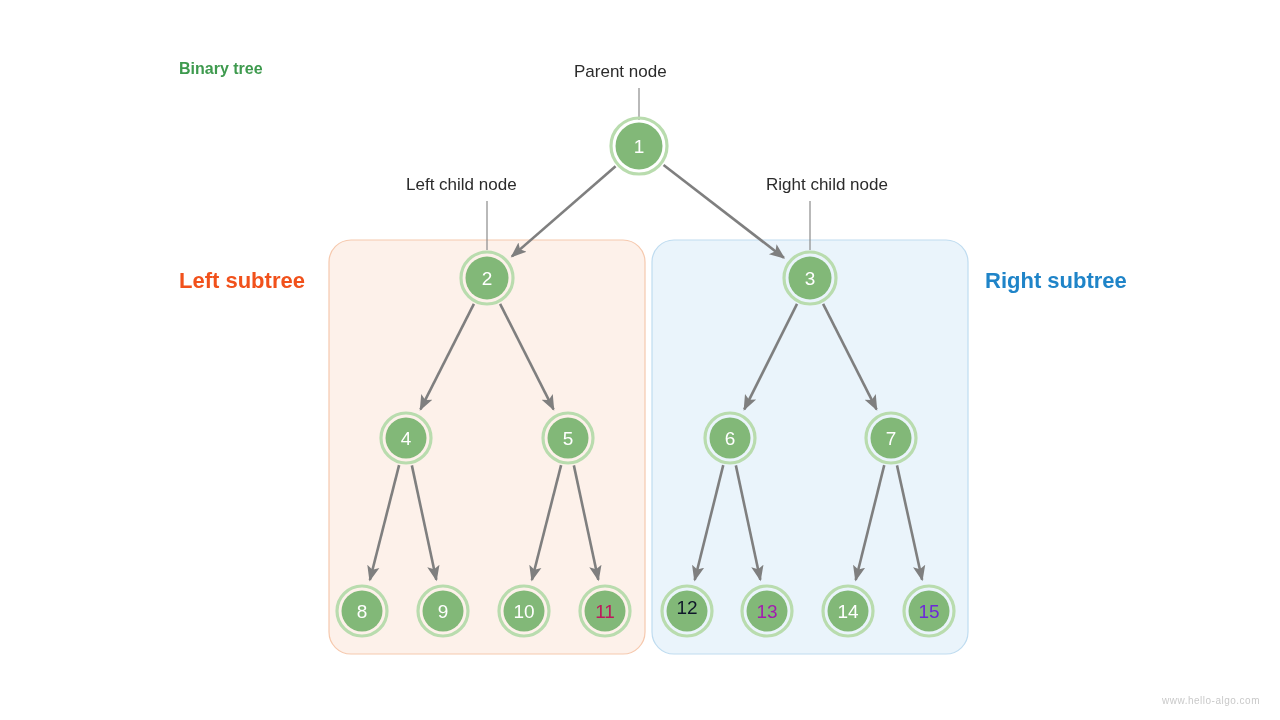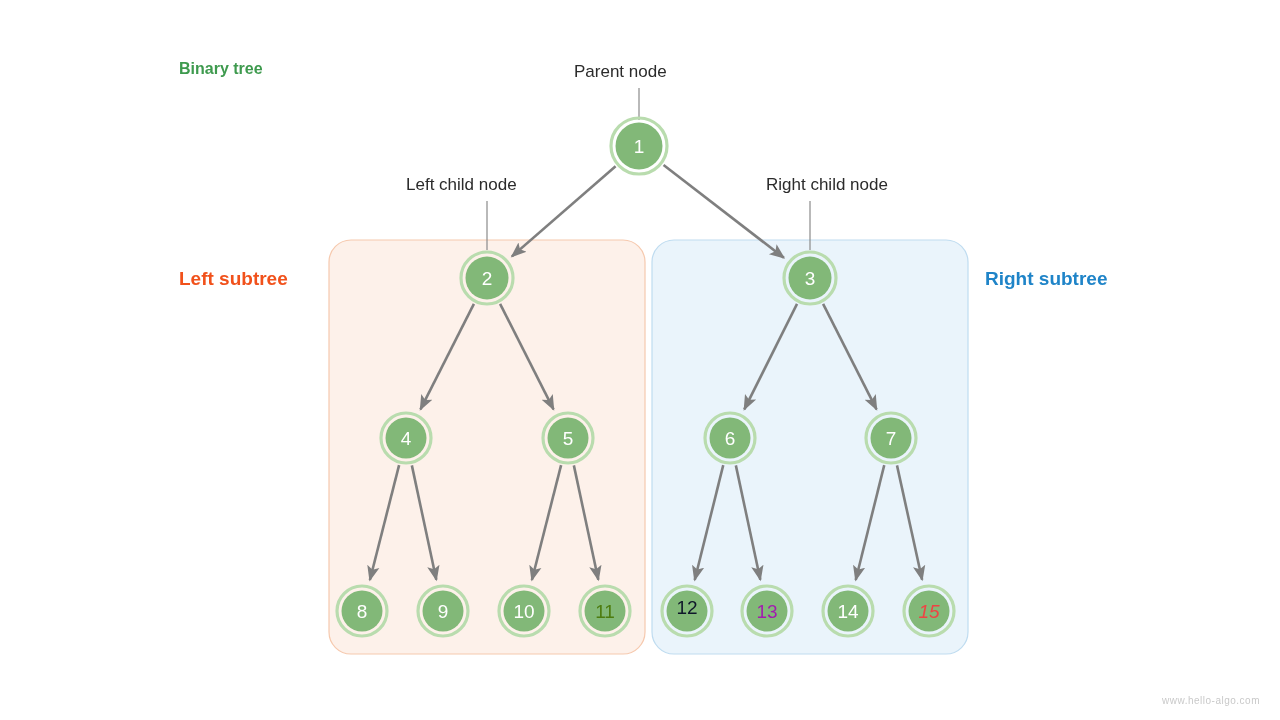--- a/index.html
+++ b/index.html
@@ -35,21 +35,21 @@
   .annot-label {
     position: absolute;
     font-weight: normal;
     font-size: 17px;
     color: #2b2b2b;
     white-space: nowrap;
   }
   .subtree-label {
     position: absolute;
     font-weight: bold;
-    font-size: 19px;
+    font-size: 22px;
     white-space: nowrap;
     text-align: right;
   }
   .node-label {
     position: absolute;
     color: #ffffff;
     font-size: 19px;
     font-weight: 400;
     text-align: center;
     white-space: nowrap;
@@ -141,25 +141,25 @@
       <div class="node-label" style="left: 639px; top: 147px; color: rgb(255, 255, 255);">1</div>
       <div class="node-label" style="left: 487px; top: 279px; color: rgb(255, 255, 255);">2</div>
       <div class="node-label" style="left: 810px; top: 279px; color: rgb(255, 255, 255);">3</div>
       <div class="node-label" style="left: 406px; top: 439px; color: rgb(255, 255, 255);">4</div>
       <div class="node-label" style="left: 568px; top: 439px; color: rgb(255, 255, 255);">5</div>
       <div class="node-label" style="left: 730px; top: 439px; color: rgb(255, 255, 255);">6</div>
       <div class="node-label" style="left: 891px; top: 439px; color: rgb(255, 255, 255);">7</div>
       <div class="node-label" style="left: 362px; top: 612px; color: rgb(255, 255, 255);">8</div>
       <div class="node-label" style="left: 443px; top: 612px; color: rgb(255, 255, 255);">9</div>
       <div class="node-label" style="left: 524px; top: 612px; color: rgb(255, 255, 255);">10</div>
-      <div class="node-label" style="left: 605px; top: 612px; color: #4d7c0f;">11</div>
+      <div class="node-label" style="left: 605px; top: 612px; color: #be185d;">11</div>
       <div class="node-label" style="left: 687px; top: 608px; color: #0f172a;">12</div>
       <div class="node-label" style="left: 767px; top: 612px; color: #a21caf;">13</div>
       <div class="node-label" style="left: 848px; top: 612px; color: rgb(255, 255, 255);">14</div>
-      <div class="node-label" style="left: 929px; top: 612px; color: #ef4444; font-style: italic;">15</div>
+      <div class="node-label" style="left: 929px; top: 612px; color: #6d28d9;">15</div>
       <div class="annot-label" style="left: 574px; top: 62px; color: rgb(43, 43, 43);">Parent node</div>
       <div class="annot-label" style="left: 406px; top: 175px; color: rgb(43, 43, 43);">Left child node</div>
       <div class="annot-label" style="left: 722px; top: 175px; color: rgb(43, 43, 43); margin-left: 44px;">Right child node</div>
       <div class="subtree-label" style="left: 179px; top: 268px; color: rgb(241, 81, 27);">Left subtree</div>
       <div class="subtree-label" style="left: 985px; top: 268px; color: rgb(31, 132, 200);">Right subtree</div>
     </div>
 
   <div class="diagram-title" style="left: 179px; top: 60px; color: rgb(62, 154, 78);">Binary tree</div>
 
   <div class="watermark">www.hello-algo.com</div>

